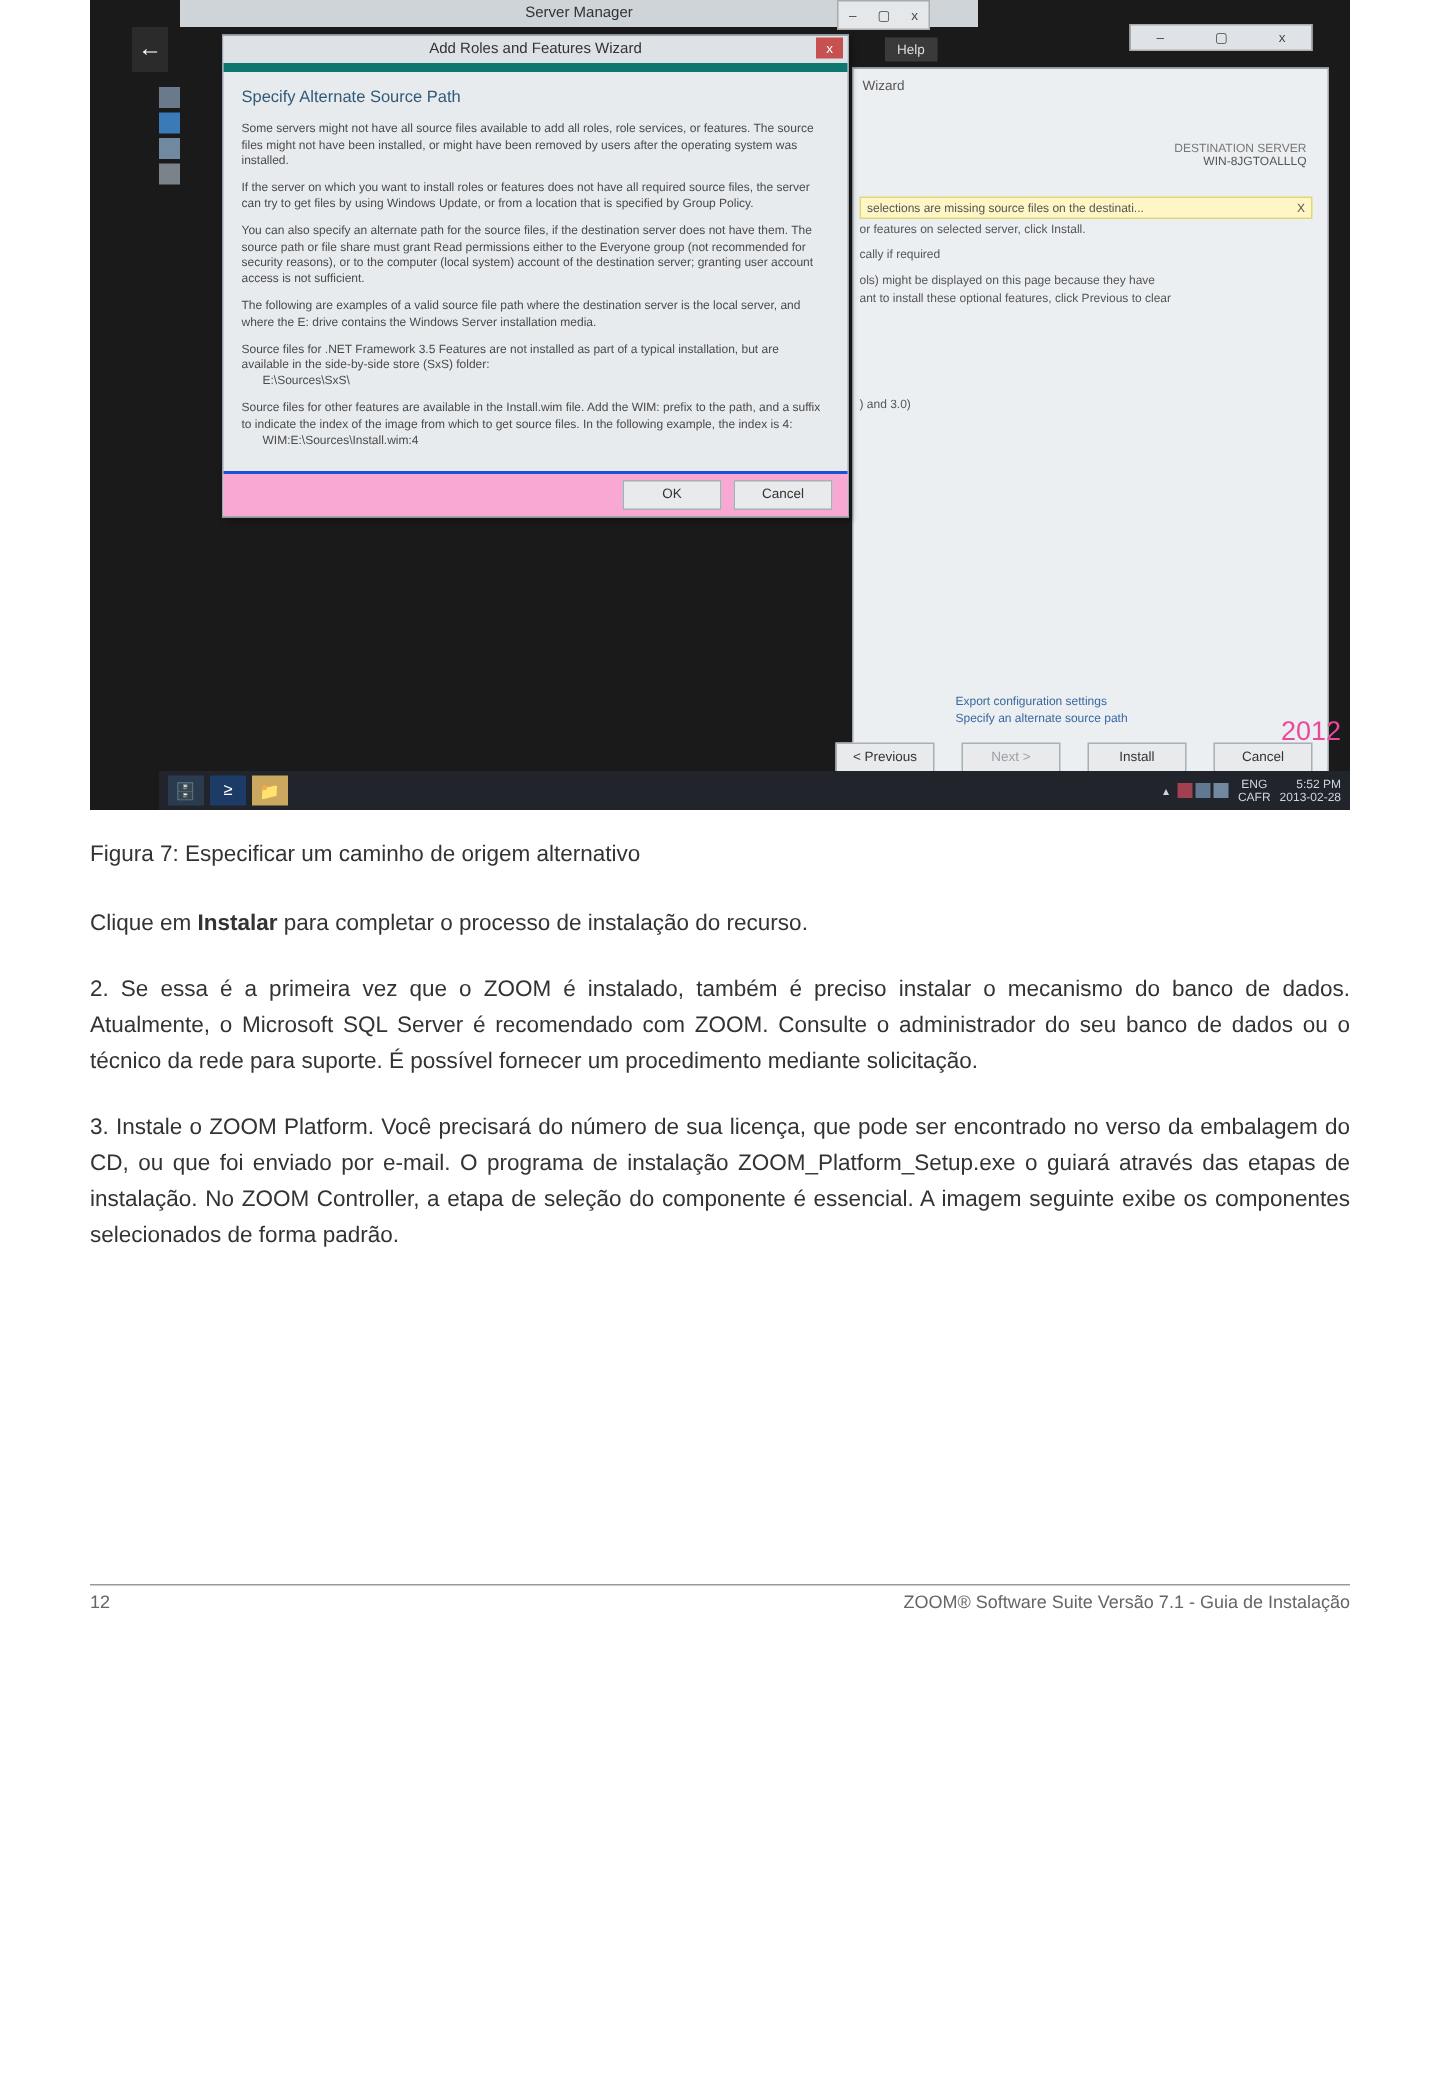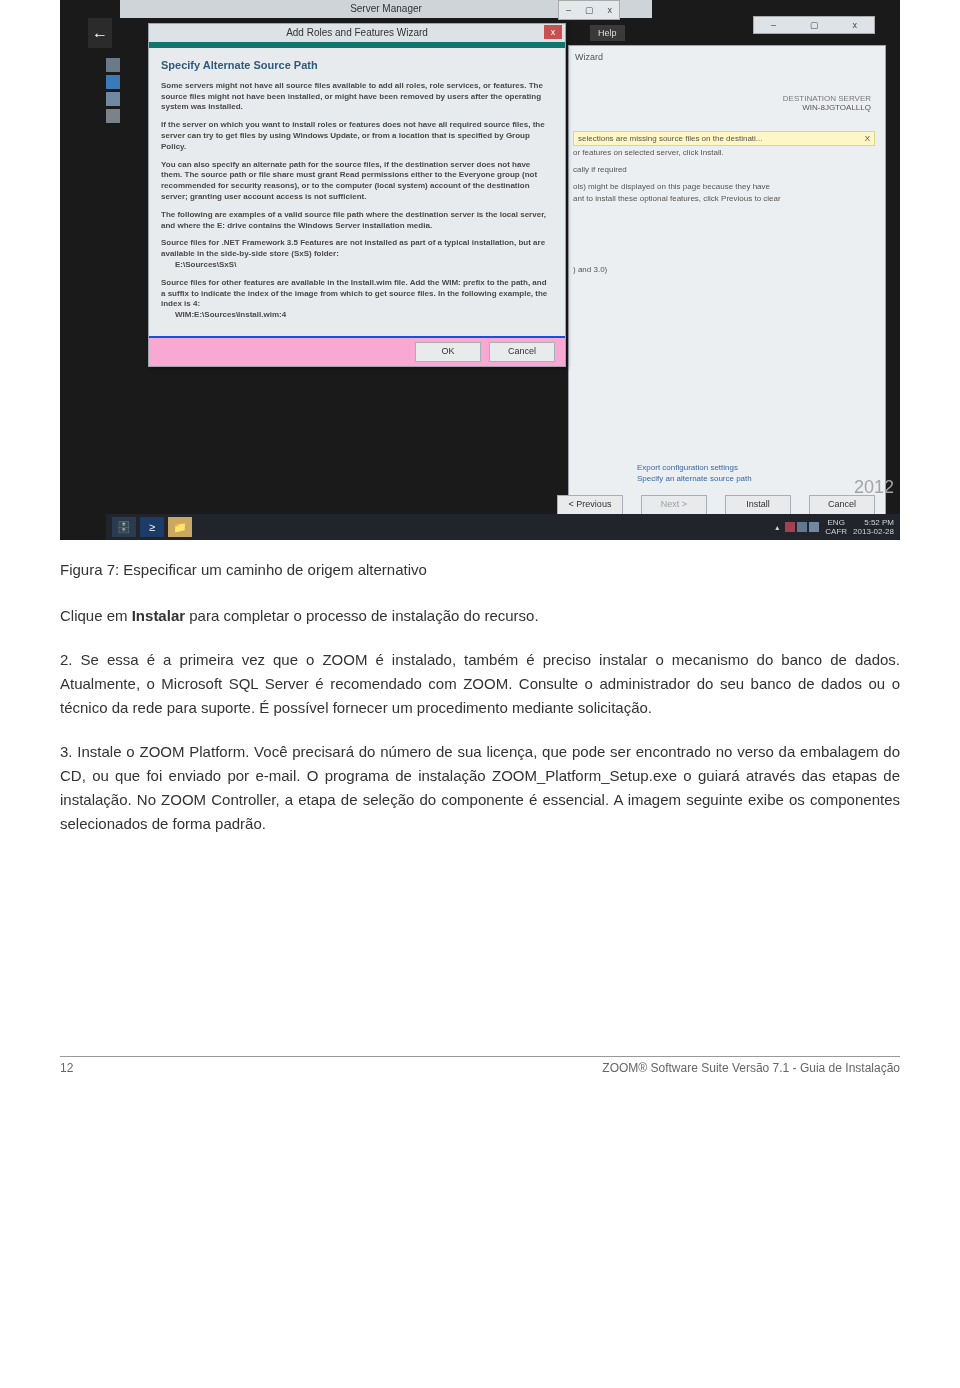--- a/index.html
+++ b/index.html
@@ -99,21 +99,20 @@
     color: #fff;
     font-size: 9px;
     line-height: 14px;
     text-align: center;
   }
   .dialog-body {
     padding: 10px 12px 8px 12px;
     font-size: 8px;
     color: #4a4a4a;
     line-height: 1.35;
-    font-weight: bold;
   }
   .dialog-heading {
     color: #305a78;
     font-size: 11px;
     margin-bottom: 8px;
   }
   .dialog-body p {
     margin: 0 0 7px 0;
   }
   .indent {
@@ -231,21 +230,21 @@
     position: absolute;
     bottom: 6px;
     right: 10px;
     display: flex;
     gap: 18px;
   }
   .year-label {
     position: absolute;
     right: 6px;
     bottom: 42px;
-    color: #a3a3a3;
+    color: #ec4899;
     font-size: 18px;
     font-weight: 300;
   }
   .taskbar {
     position: absolute;
     left: 46px;
     bottom: 0;
     right: 0;
     height: 26px;
     background: #21252b;

